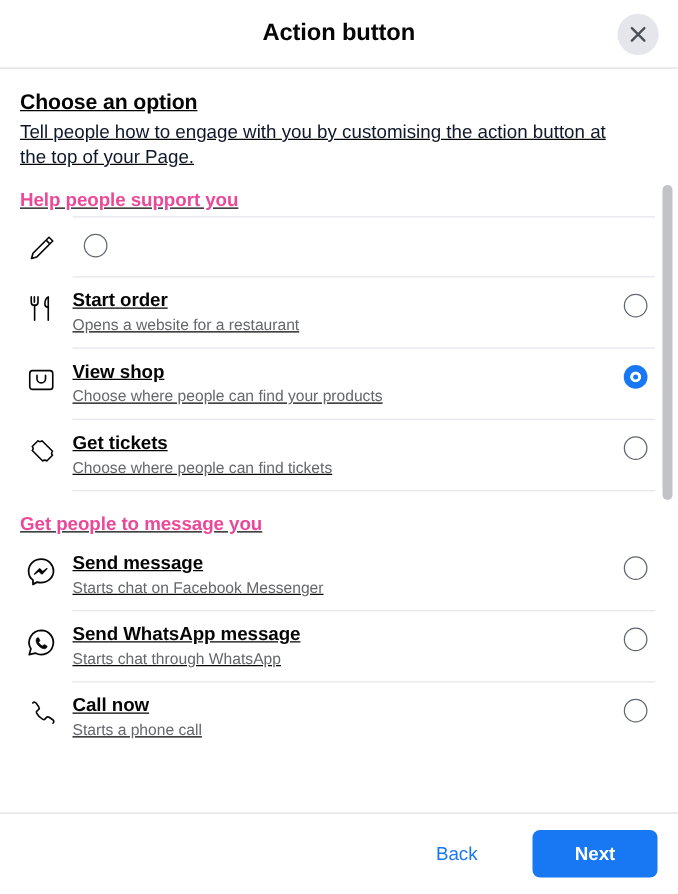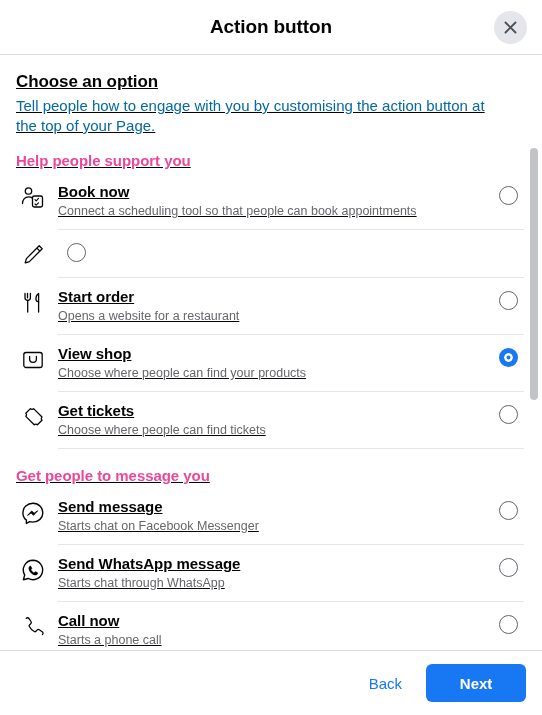--- a/index.html
+++ b/index.html
@@ -71,21 +71,21 @@
   .section-title {
     font-size: 17px;
     font-weight: bold;
     color: #050505;
     margin: 0 0 4px 0;
     letter-spacing: -0.1px;
   }
   .section-desc {
     font-size: 15px;
     line-height: 20px;
-    color: #0369a1;
+    color: #0f172a;
     margin: 0 0 16px 0;
     max-width: 480px;
   }
   .group-heading {
     font-size: 15px;
     font-weight: bold;
     color: #ec4899;
     margin: 0 0 4px 0;
     letter-spacing: -0.05px;
   }
@@ -198,20 +198,21 @@
     font-size: 15px;
     font-weight: bold;
     border: none;
     border-radius: 6px;
     height: 38px;
     min-width: 100px;
     padding: 0 24px;
     cursor: pointer;
     font-family: "Liberation Sans", sans-serif;
     letter-spacing: -0.05px;
+    margin-left: 20px;
   }
 </style>
 </head>
 <body>
 
 <div class="dialog">
 
   <div class="header">
     <div class="header-title">Action button</div>
     <div class="close-btn">
@@ -224,38 +225,20 @@
   </div>
 
   <div class="body">
     <div class="body-inner">
 
       <div class="section-title">Choose an option</div>
       <div class="section-desc">Tell people how to engage with you by customising the action button at the top of your Page.</div>
 
       <div class="group-heading">Help people support you</div>
 
-      <div class="option-row">
-        <div class="option-icon">
-          <svg width="26" height="26" viewBox="0 0 26 26" fill="none" stroke="#050505" stroke-width="1.3">
-            <circle cx="8.5" cy="6" r="3.2"></circle>
-            <path d="M2.5 18.5 C2.5 14.4 5.2 11.8 8.5 11.8 C10 11.8 11.3 12.2 12.3 12.9" stroke-linecap="round"></path>
-            <rect x="12.5" y="11" width="10" height="11" rx="1.8"></rect>
-            <path d="M15 14.6 l1.2 1.2 l2.3 -2.4" stroke-width="1.1" stroke-linecap="round" stroke-linejoin="round"></path>
-            <path d="M15 19 l1.2 1.2 l2.3 -2.4" stroke-width="1.1" stroke-linecap="round" stroke-linejoin="round"></path>
-          </svg>
-        </div>
-        <div class="option-text">
-          <div class="option-title">Book now</div>
-          <div class="option-sub">Connect a scheduling tool so that people can book appointments</div>
-        </div>
-        <div class="option-radio">
-          <div class="radio"></div>
-        </div>
-      </div>
       <div class="row-divider"></div>
 
       <div class="option-row">
         <div class="option-icon">
           <svg width="26" height="26" viewBox="0 0 26 26" fill="none" stroke="#050505" stroke-width="1.3">
             <path d="M19.2 3.8 l3 3 L9.4 19.6 l-4.2 1.2 l1.2 -4.2 Z" stroke-linejoin="round"></path>
             <path d="M16.9 6.1 l3 3"></path>
           </svg>
         </div>
         <div class="option-radio">

